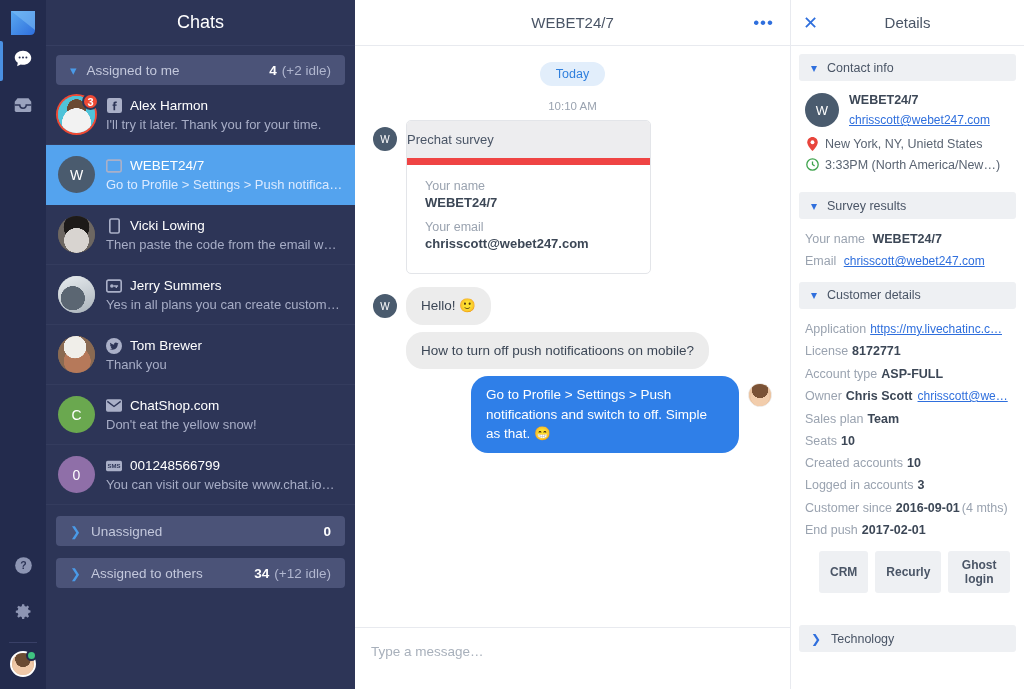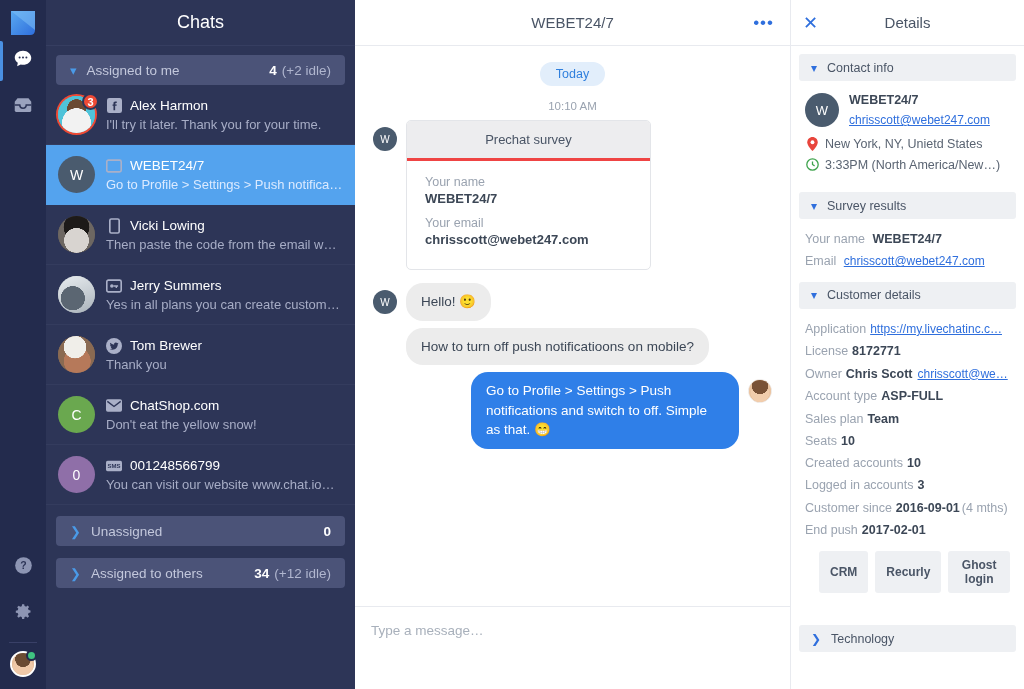--- a/index.html
+++ b/index.html
@@ -155,27 +155,27 @@
     max-width: 330px;
   }
   .bubble.out { background: #2f7fe8; color: #fff; max-width: 268px; }
 
   .survey-card {
     width: 245px; border-radius: 5px; overflow: hidden;
     border: 1px solid #e3e5e9; background: #fff;
   }
   .survey-head {
     background: #ededef; color: #4a5566; font-size: 13px;
-    text-align: center; padding: 11px 0; border-bottom: 3px solid #ef4444;
+    padding: 11px 0; border-bottom: 7px solid #ef4444;
   }
   .survey-body { padding: 14px 18px 22px; }
   .survey-label { color: #9aa3b0; font-size: 12.5px; margin-bottom: 2px; }
   .survey-value { color: #3c4756; font-size: 13px; font-weight: bold; margin-bottom: 10px; }
 
-  .composer { flex: none; border-top: 1px solid #e8eaef; padding: 14px 16px; height: 83px; }
+  .composer { flex: none; border-top: 1px solid #e8eaef; padding: 14px 16px; height: 62px; }
   .composer-input {
     border: none; outline: none; width: 100%; font-size: 13.5px;
     font-family: "Liberation Sans", sans-serif; color: #3c4756; background: transparent;
   }
   .composer-input::placeholder { color: #a8b0bb; }
 
   
   .details {
     width: 234px; height: 689px; flex: none;
     border-left: 1px solid #e8eaef; background: #fff;
@@ -541,22 +541,22 @@
       </div>
 
       <div class="sect-header">
         <span class="chev">▾</span>
         <span class="slabel">Customer details</span>
       </div>
       <div class="sect-content">
         <div id="cust-rows">
             <div class="kv"><span class="k">Application</span><span class="link" style="margin-left: 4px;">https://my.livechatinc.c…</span></div>
             <div class="kv"><span class="k">License</span><span class="v">8172771</span></div>
+            <div class="kv"><span class="k">Account type</span><span class="v">ASP-FULL</span></div>
             <div class="kv"><span class="k">Owner</span><span class="v">Chris Scott</span><span class="link" style="margin-left: 5px;">chrisscott@we…</span></div>
-            <div class="kv"><span class="k">Account type</span><span class="v">ASP-FULL</span></div>
             <div class="kv"><span class="k">Sales plan</span><span class="v">Team</span></div>
             <div class="kv"><span class="k">Seats</span><span class="v">10</span></div>
             <div class="kv"><span class="k">Created accounts</span><span class="v">10</span></div>
             <div class="kv"><span class="k">Logged in accounts</span><span class="v">3</span></div>
             <div class="kv"><span class="k">Customer since</span><span class="v">2016-09-01</span><span class="vlight" style="margin-left: 2px;">(4 mths)</span></div>
             <div class="kv"><span class="k">End push</span><span class="v">2017-02-01</span></div>
           </div>
         <div class="btn-row" id="btn-row">
             <button class="gbtn">CRM</button>
             <button class="gbtn">Recurly</button>

